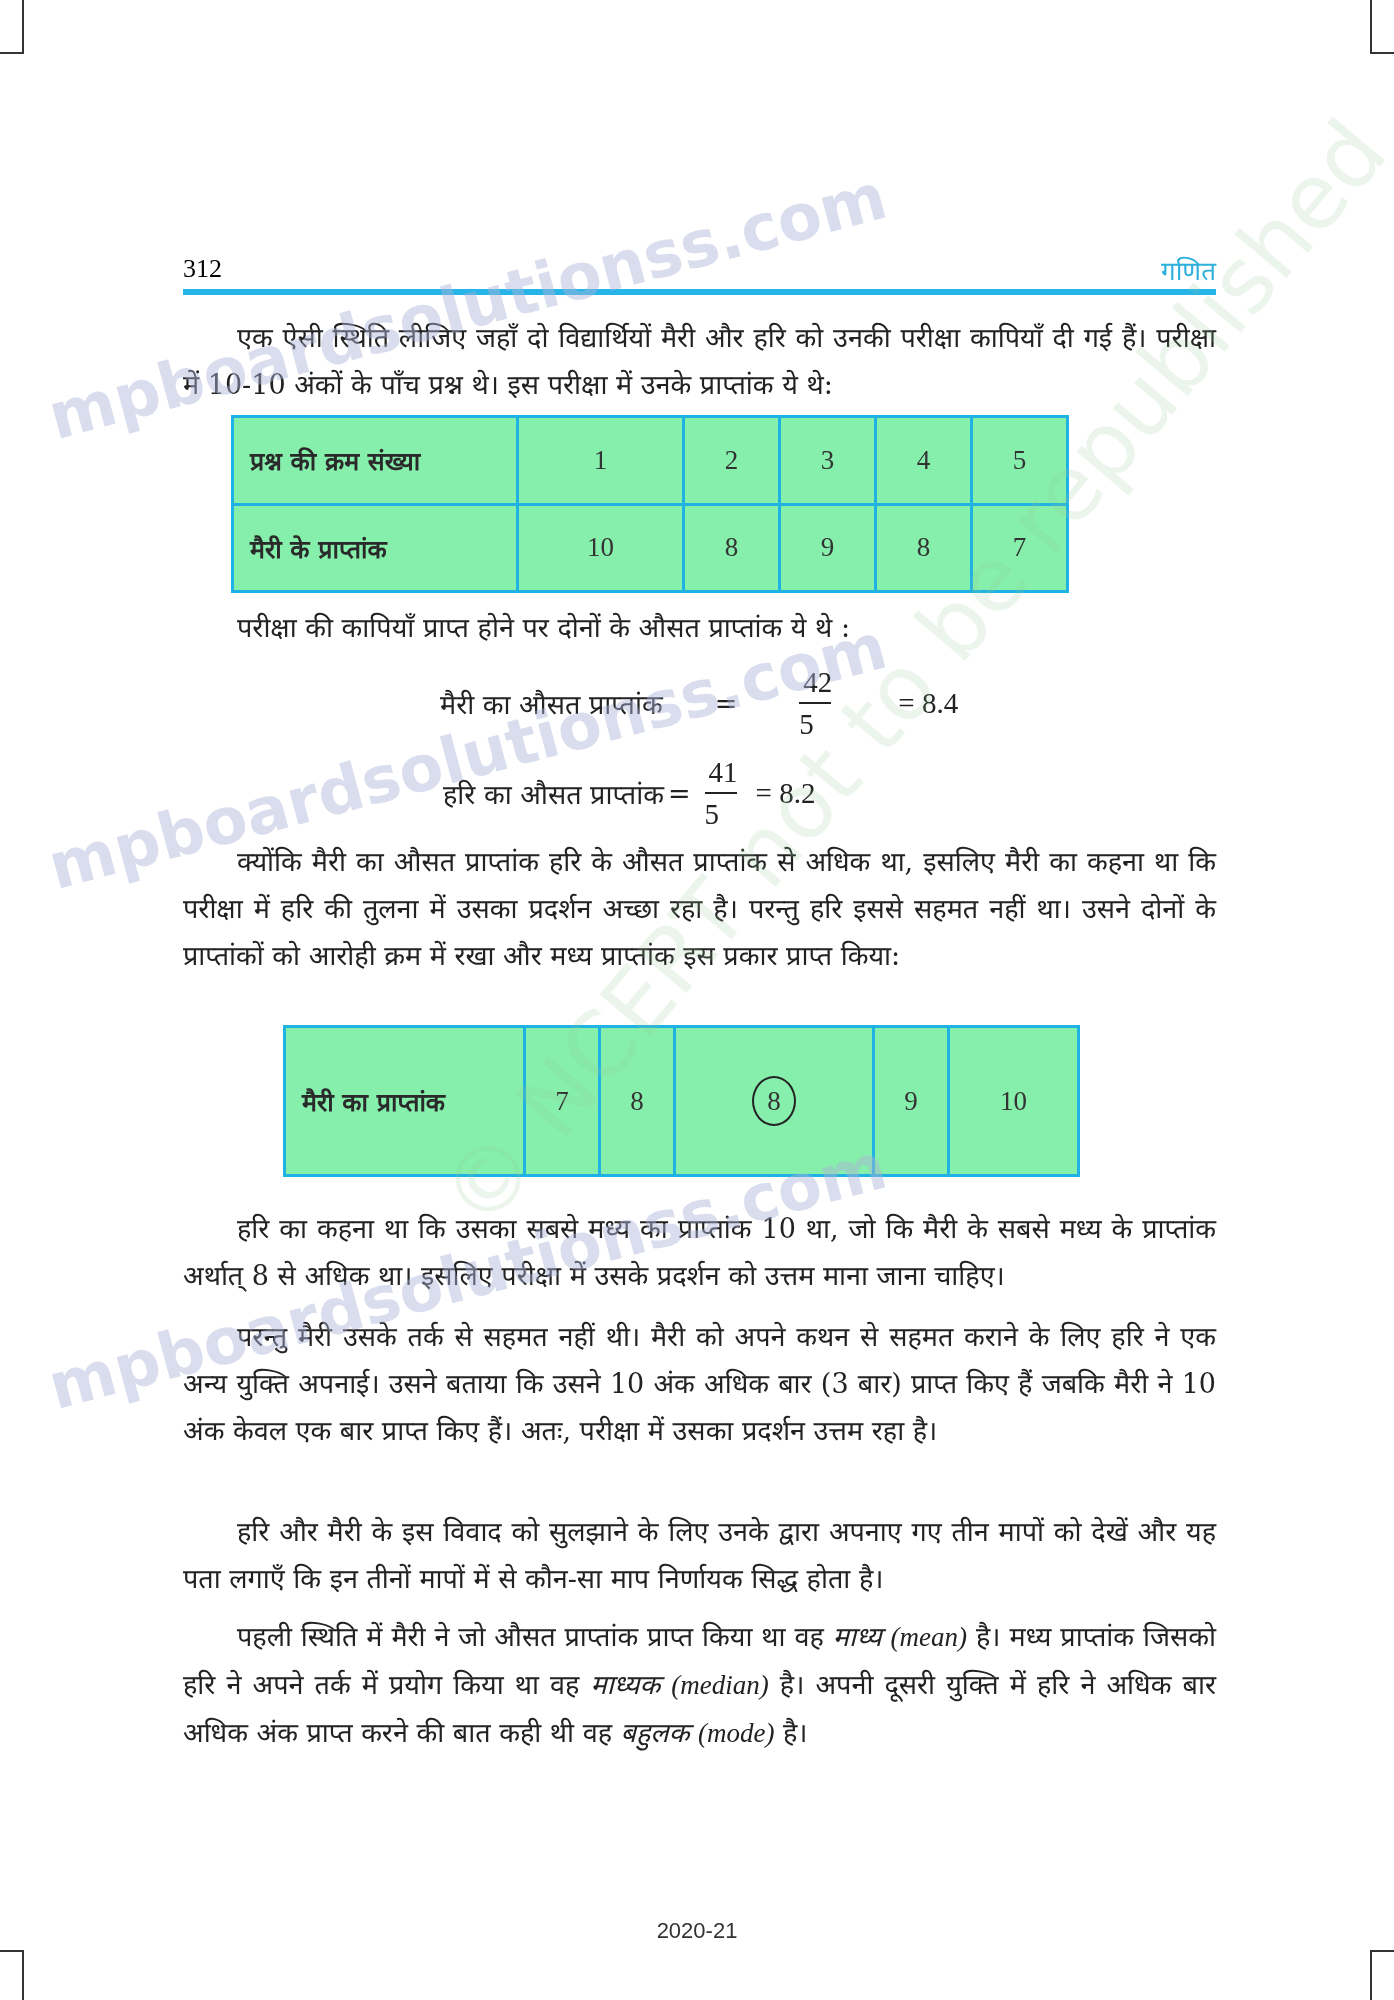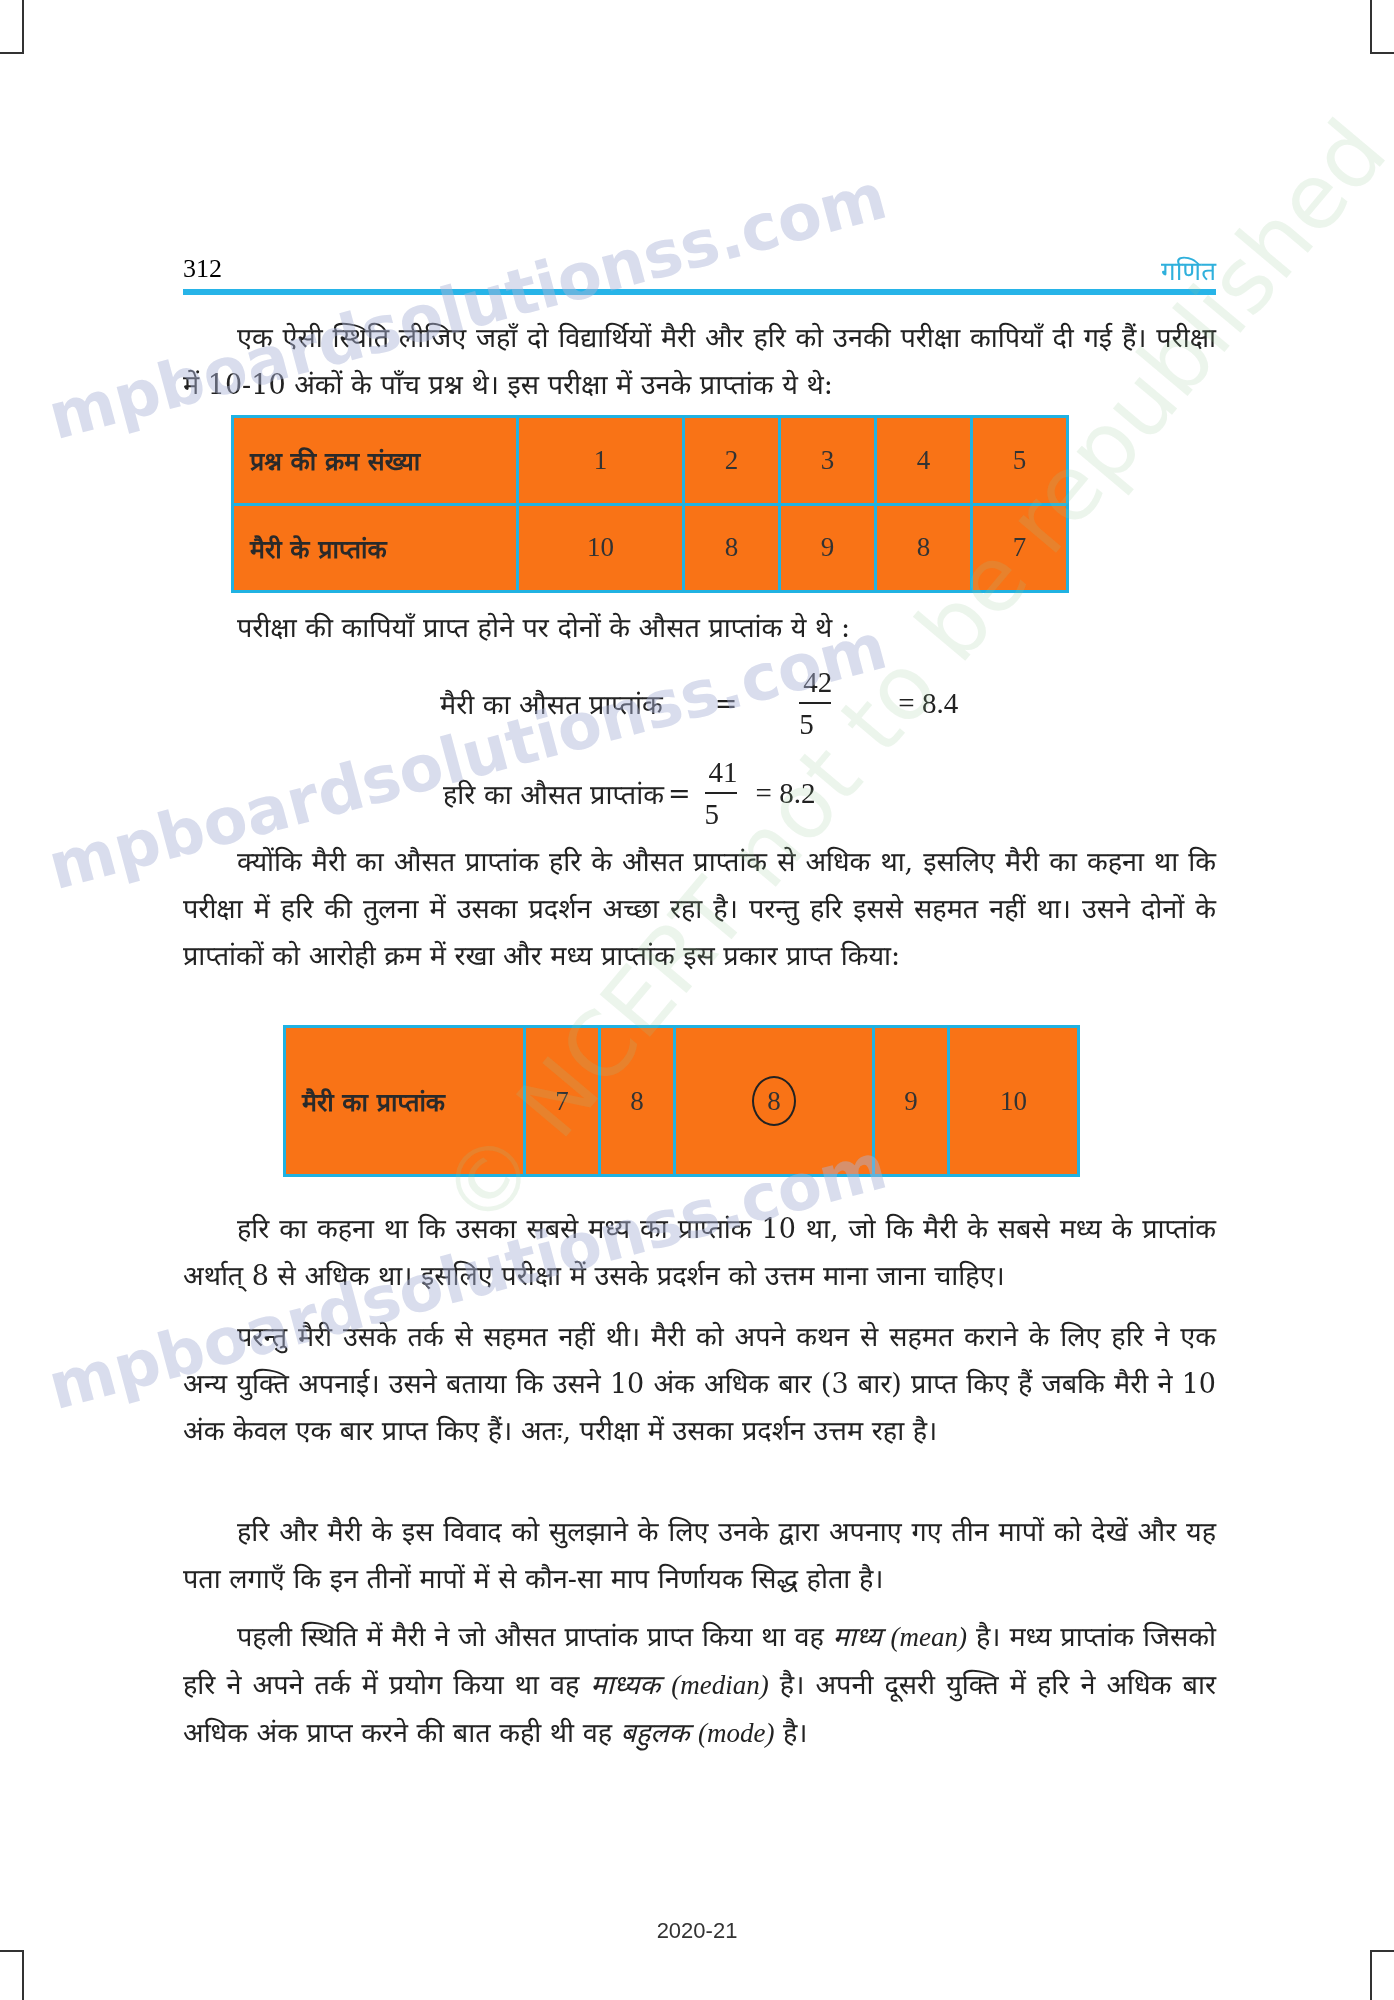--- a/index.html
+++ b/index.html
@@ -11,21 +11,21 @@
                pointer-events:none; z-index:5; }
   .wm-ncert { position:absolute; font-family:"DejaVu Sans", sans-serif; color:rgba(150,200,150,0.18);
               white-space:nowrap; pointer-events:none; z-index:4; font-size:90px; }
   .header { position:absolute; left:183px; top:250px; width:1033px; height:46px; }
   .page-num { position:absolute; left:0; top:4px; font-size:26px; color:#000000; font-family:"Liberation Serif", serif; }
   .subject { position:absolute; right:0; top:2px; font-size:26px; color:#2fb0dc; }
   .rule { position:absolute; left:183px; top:289px; width:1033px; height:6px; background:#27b4e8; }
   .para { position:absolute; left:183px; width:1033px; font-size:27px; line-height:47px;
           text-align:justify; text-align-last:left; }
   .indent { text-indent:54px; }
-  table.scores { position:absolute; border-collapse:collapse; background:#f97316; z-index:2; }
+  table.scores { position:absolute; border-collapse:collapse; background:#86efac; z-index:2; }
   table.scores td { border:3px solid #20b2e2; font-size:27px; text-align:center; color:#333;
                     font-family:"Liberation Serif", serif; }
   table.scores td.lbl { text-align:left; padding-left:16px; font-weight:bold; font-family:"DejaVu Sans", sans-serif;
                         color:#2a2a2a; font-size:25px; }
   .circled { display:inline-block; border:2.5px solid #222; border-radius:50%; width:40px; height:46px;
              line-height:46px; text-align:center; }
   .eq { position:absolute; font-size:27px; display:flex; align-items:center; z-index:3; }
   .frac { display:inline-flex; flex-direction:column; align-items:flex-start; margin:0 14px; font-family:"Liberation Serif", serif; font-size:29px; }
   .frac .num { padding:0 4px; line-height:40px; }
   .frac .bar { width:32px; height:2px; background:#222; }

